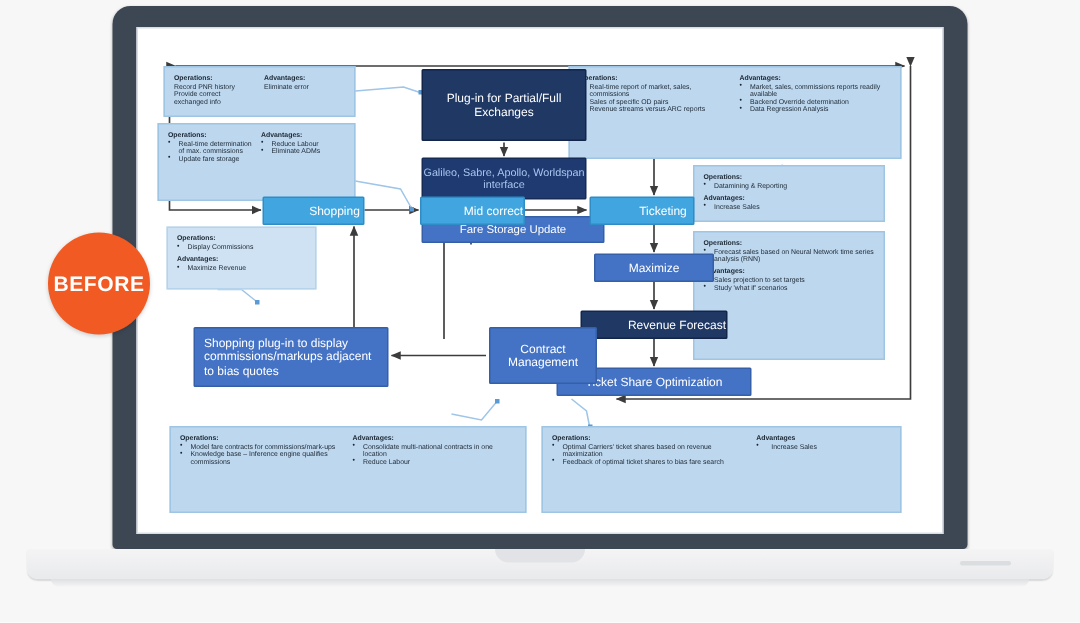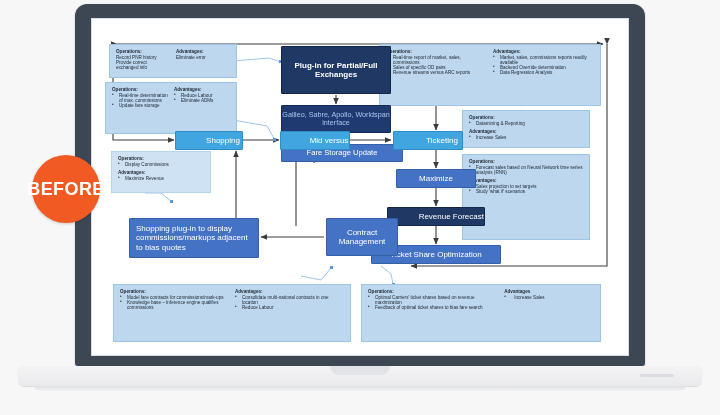--- a/index.html
+++ b/index.html
@@ -38,21 +38,21 @@
   }
   #laptop-vent{
     position:absolute; left:640px; top:374px; width:34px; height:3px;
     background:#dcdde0; border-radius:2px;
   }
   
   #before-badge{
     position:absolute; left:32px; top:155px; width:68px; height:68px;
     background:#f15a22; border-radius:50%;
     display:flex; align-items:center; justify-content:center;
-    color:#fff; font-weight:bold; font-size:18px; letter-spacing:.4px;
+    color:#fff; font-weight:bold; font-size:14px; letter-spacing:.4px;
     z-index:40;
     box-shadow:0 1px 3px rgba(0,0,0,.18);
   }
   
   #canvas{
     position:absolute; left:91px; top:18px; width:538px; height:338px;
     overflow:hidden;
   }
   .node{
     position:absolute; display:flex; align-items:center; justify-content:center;
@@ -281,38 +281,38 @@
       </div>
       <div class="panel-col">
         <span class="hd">Advantages</span>
         <ul>
             <li style="padding-left:10px;">Increase Sales</li>
           </ul>
       </div>
     </div>
   </div>
 
-  <div class="node navy" style="left:190px; top:28px; width:110px; height:48px; font-size:8px; font-weight:bold;">
+  <div class="node navy" style="left:190px; top:28px; width:110px; height:48px; font-size:8px; font-weight:normal;">
     <span>Plug-in for Partial/Full Exchanges</span>
   </div>
 
   <div class="node navy2" style="left:190px; top:87px; width:110px; height:28px; font-size:7.2px;">
     <span>Galileo, Sabre, Apollo, Worldspan interface</span>
   </div>
 
   <div class="node medblue" style="left:190px; top:126px; width:122px; height:18px; font-size:7.6px;">
     <span>Fare Storage Update</span>
   </div>
 
   <div class="node lightblue" style="left:84px; top:113px; width:68px; height:19px; font-size:8px;">
     <span>Shopping</span>
   </div>
 
   <div class="node lightblue" style="left:189px; top:113px; width:70px; height:19px; font-size:8px;">
-    <span>Mid versus</span>
+    <span>Mid correct</span>
   </div>
 
   <div class="node lightblue" style="left:302px; top:113px; width:70px; height:19px; font-size:8px;">
     <span>Ticketing</span>
   </div>
 
   <div class="node medblue" style="left:305px; top:151px; width:80px; height:19px; font-size:8px;">
     <span>Maximize</span>
   </div>
 

